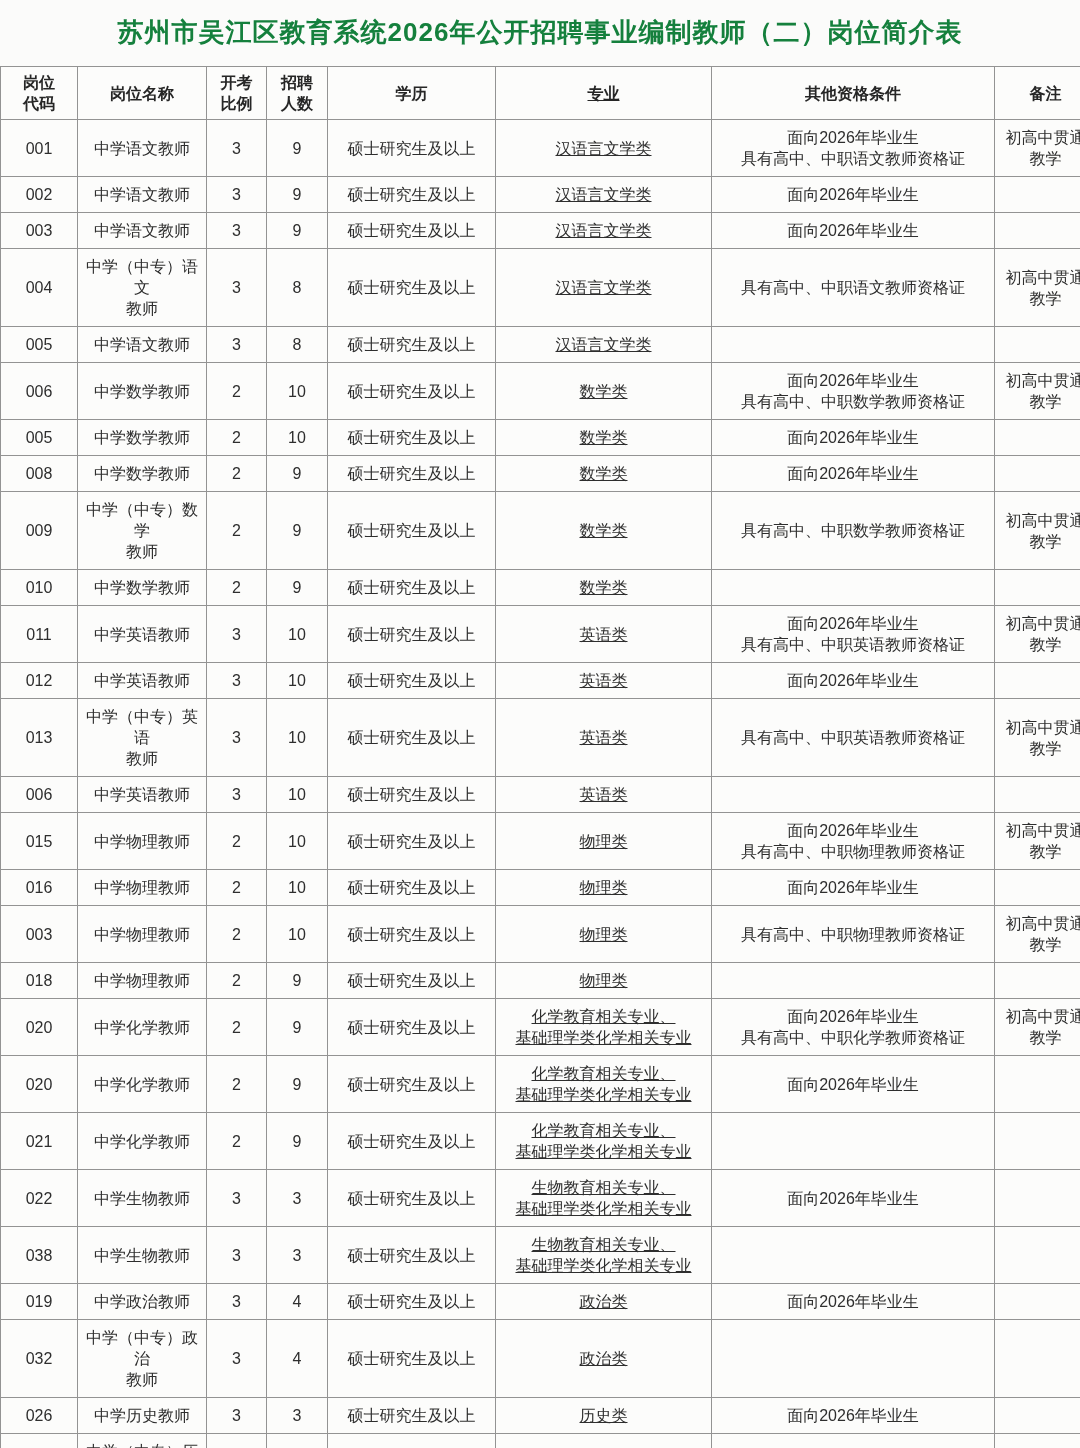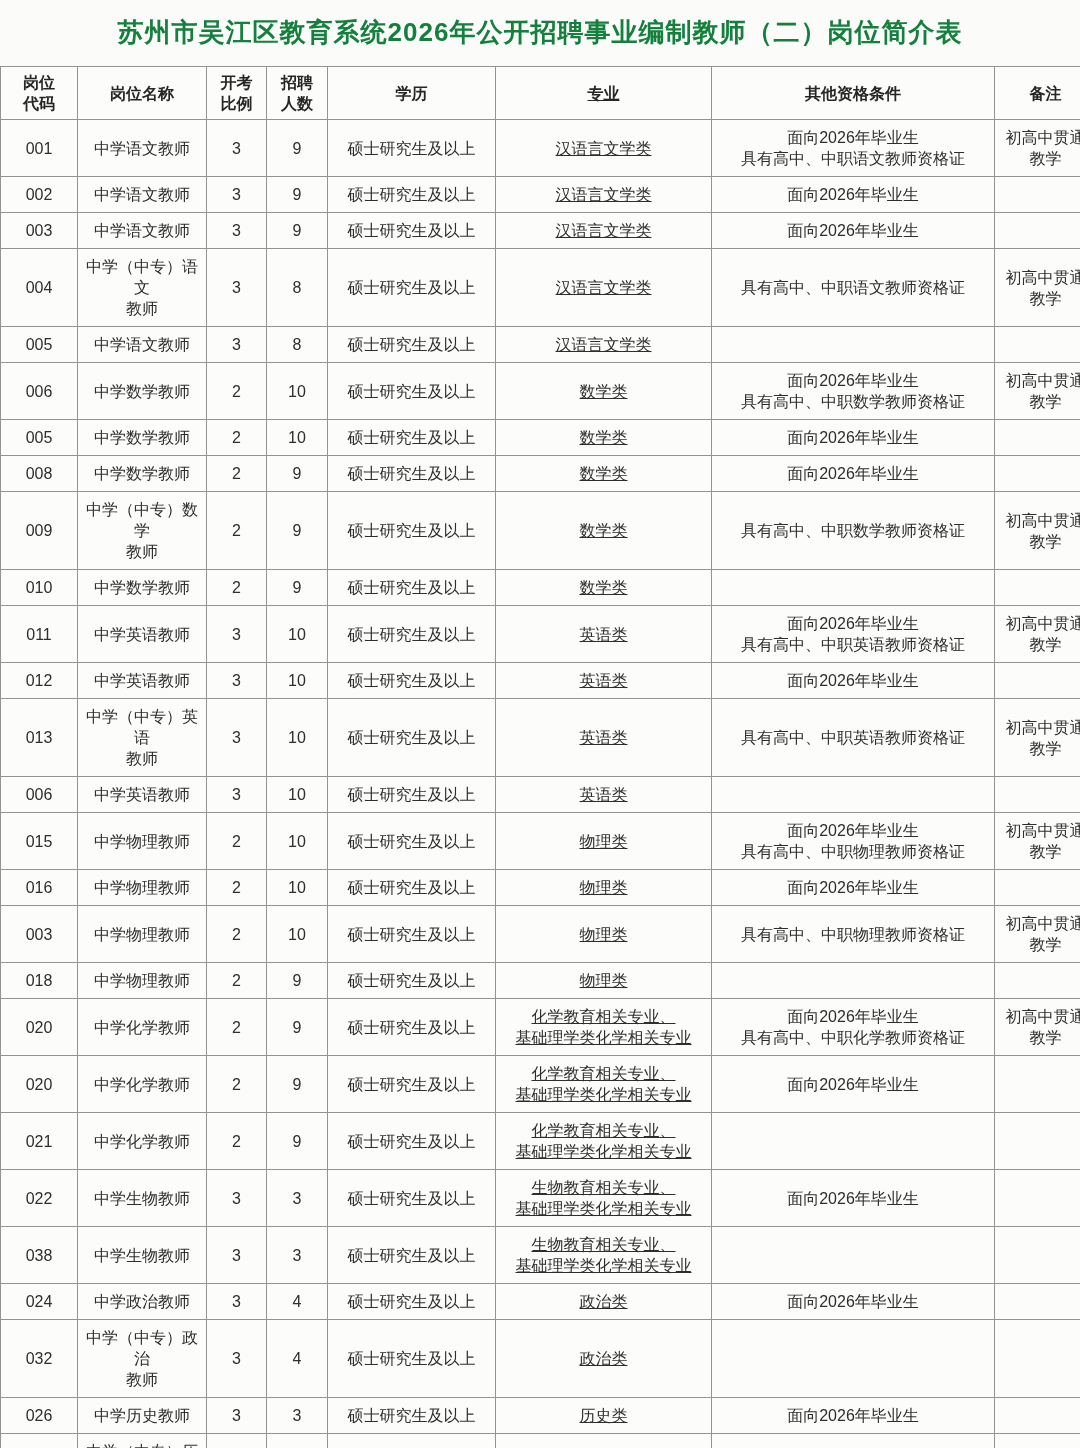--- a/index.html
+++ b/index.html
@@ -326,21 +326,21 @@
           <td class="col-name">中学生物教师</td>
           <td class="col-ratio">3</td>
           <td class="col-count">3</td>
           <td class="col-degree">硕士研究生及以上</td>
           <td class="col-major">生物教育相关专业、
 基础理学类化学相关专业</td>
           <td class="col-other"></td>
           <td class="col-note"></td>
         </tr>
         <tr>
-          <td class="col-code">024</td>
+          <td class="col-code">019</td>
           <td class="col-name">中学政治教师</td>
           <td class="col-ratio">3</td>
           <td class="col-count">4</td>
           <td class="col-degree">硕士研究生及以上</td>
           <td class="col-major">政治类</td>
           <td class="col-other">面向2026年毕业生</td>
           <td class="col-note"></td>
         </tr>
         <tr>
           <td class="col-code">032</td>

